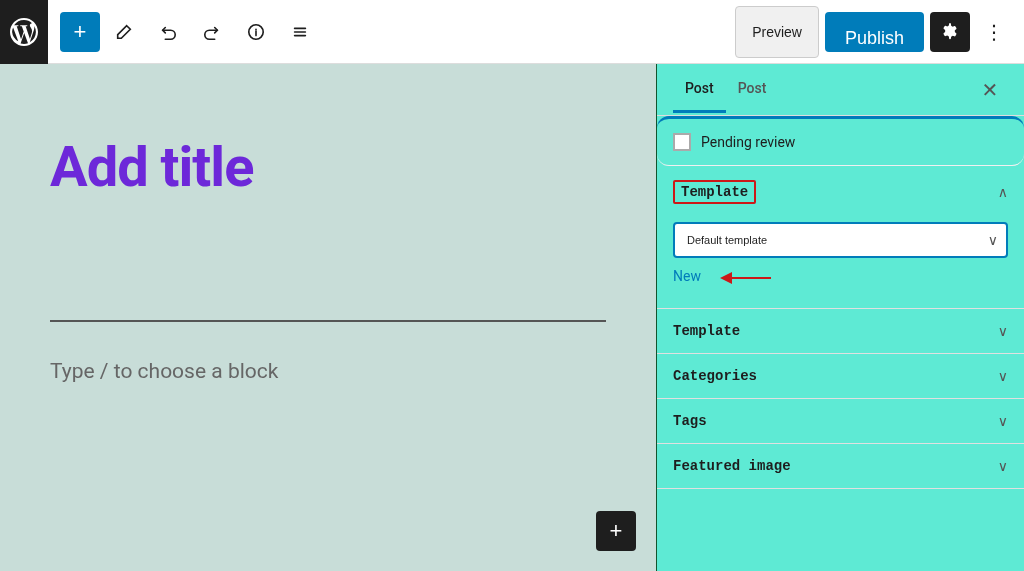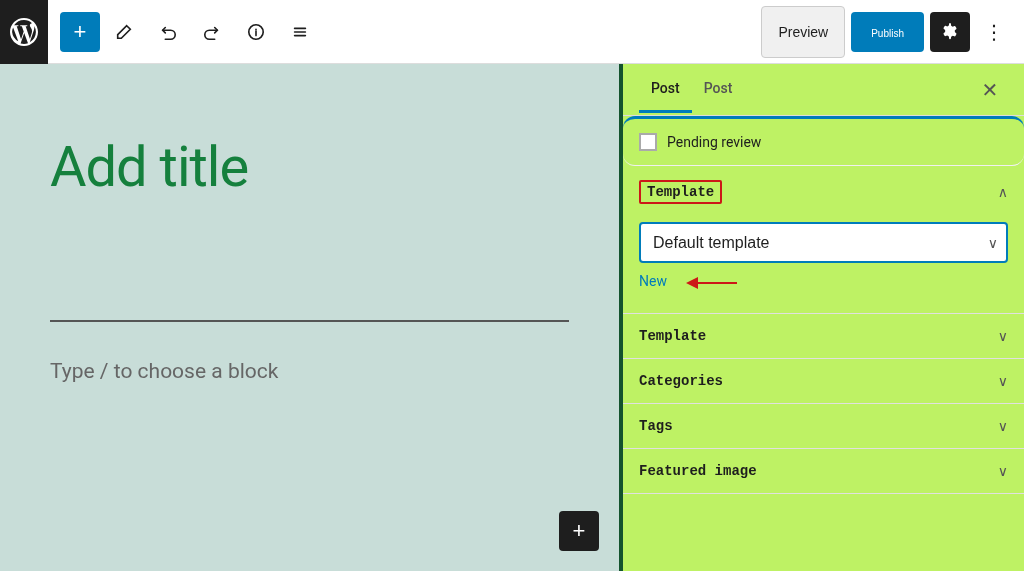--- a/index.html
+++ b/index.html
@@ -62,21 +62,21 @@
       font-size: 14px;
       color: #1e1e1e;
       height: 52px;
     }
     .btn-publish {
       padding: 16px 20px;
       background: #007cba;
       border: none;
       border-radius: 4px;
       cursor: pointer;
-      font-size: 10px;
+      font-size: 18px;
       color: #fff;
       height: 40px;
       font-weight: 500;
     }
     .btn-settings {
       width: 40px;
       height: 40px;
       background: #1e1e1e;
       border: none;
       border-radius: 4px;
@@ -110,22 +110,22 @@
     
     .editor {
       flex: 1;
       background: #c8ddd8;
       padding: 40px 50px;
       position: relative;
       overflow: hidden;
     }
     .editor-title {
       font-size: 56px;
-      font-weight: 400;
-      color: #15803d;
+      font-weight: 700;
+      color: #6d28d9;
       margin-top: 30px;
       letter-spacing: -1px;
     }
     .editor-divider {
       border: none;
       border-top: 2px solid #555;
       margin-top: 120px;
       width: 100%;
     }
     .editor-hint {
@@ -145,23 +145,23 @@
       border-radius: 4px;
       font-size: 22px;
       cursor: pointer;
       display: flex;
       align-items: center;
       justify-content: center;
     }
 
     
     .sidebar {
-      width: 405px;
-      background: #bef264;
-      border-left: 4px solid #14532d;
+      width: 368px;
+      background: #5eead4;
+      border-left: 1px solid #14532d;
       display: flex;
       flex-direction: column;
       overflow-y: auto;
     }
     .sidebar-header {
       display: flex;
       align-items: center;
       border-bottom: 1px solid #ddd;
       padding: 0 16px;
       height: 52px;
@@ -249,21 +249,21 @@
     }
     .template-select-wrapper {
       position: relative;
       margin-bottom: 10px;
     }
     .template-select-wrapper select {
       width: 100%;
       padding: 10px 36px 10px 12px;
       border: 2px solid #007cba;
       border-radius: 4px;
-      font-size: 16px;
+      font-size: 11px;
       color: #1e1e1e;
       background: #fff;
       appearance: none;
       cursor: pointer;
     }
     .template-select-arrow {
       position: absolute;
       right: 10px;
       top: 50%;
       transform: translateY(-50%);

